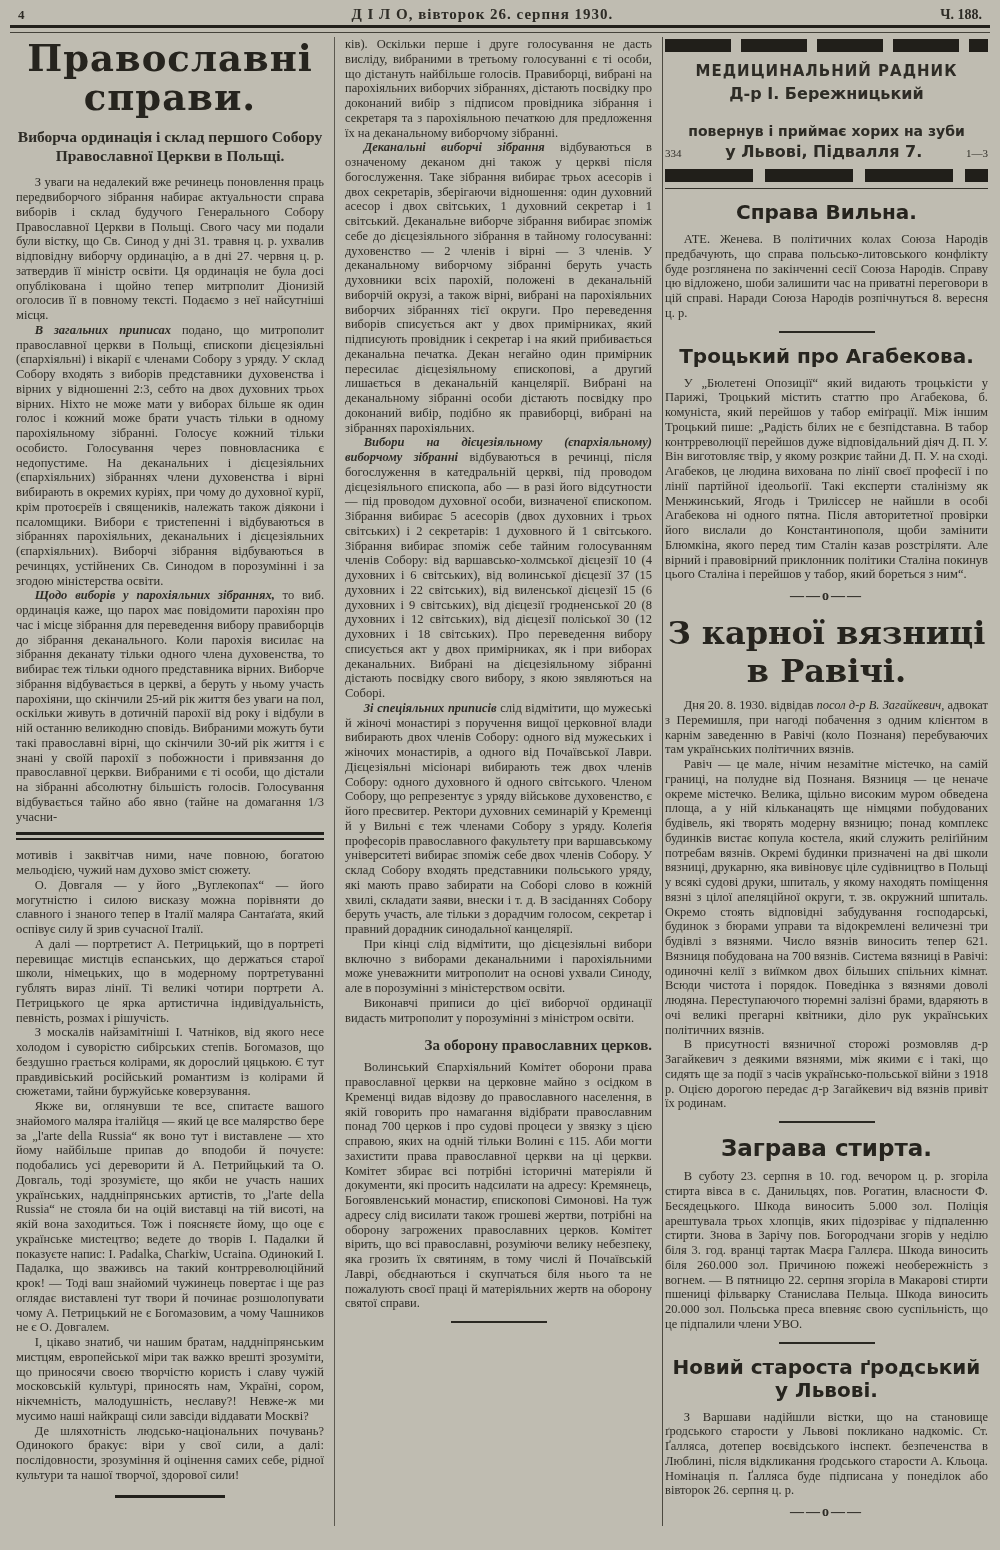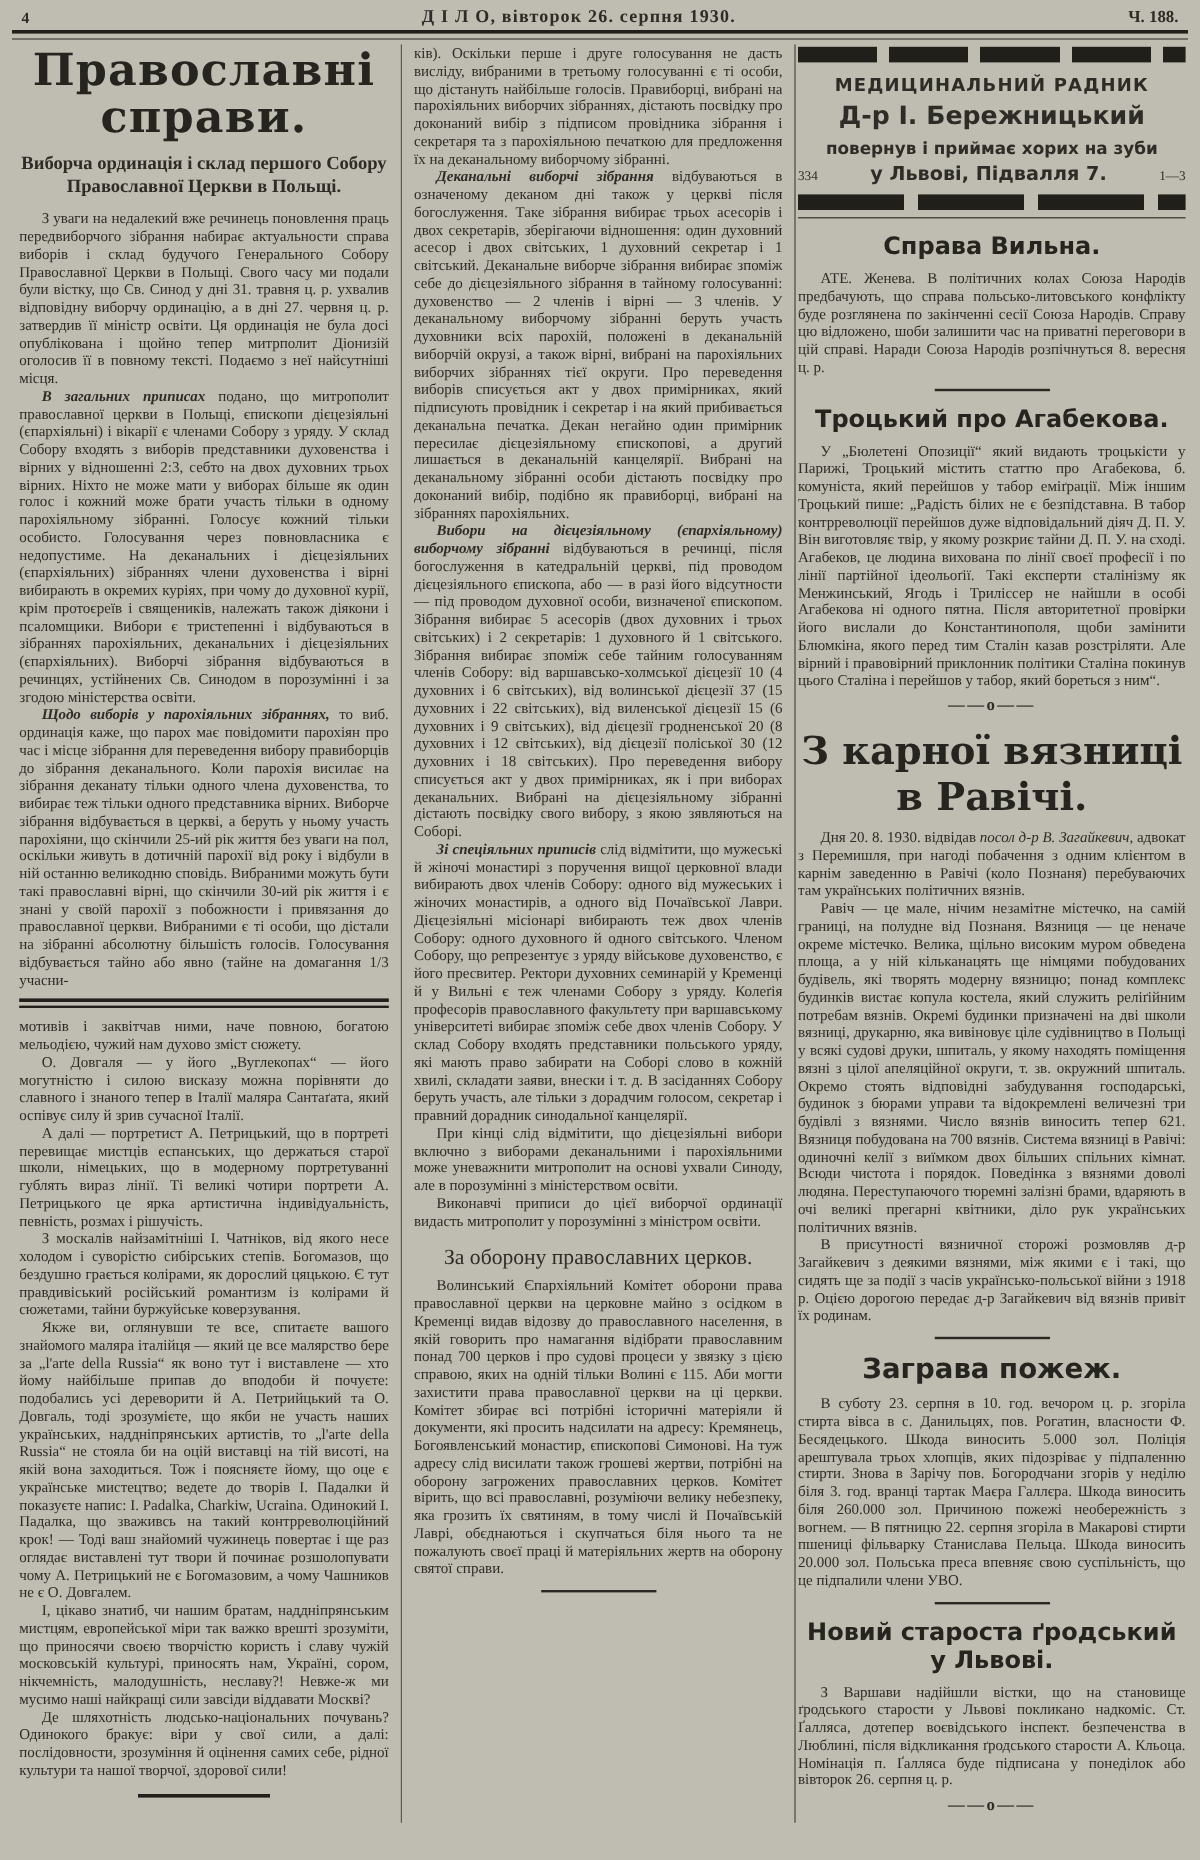--- a/index.html
+++ b/index.html
@@ -42,33 +42,33 @@
   .h-serif2{
     font-family:"DejaVu Serif","Liberation Serif",serif;
     font-size:32px;font-weight:bold;text-align:center;margin:10px 0 8px 0;color:#26241e;
   }
   .h-sans{
     font-family:"DejaVu Sans","Liberation Sans",sans-serif;
     font-size:20px;font-weight:bold;text-align:center;margin:12px 0 8px 0;color:#26241e;line-height:1.15;
   }
   .h-sans-big{font-size:23px;}
   .h-inline{
-    font-size:18px;font-weight:normal;text-align:center;margin:12px 0 6px 0;
+    font-size:15px;font-weight:bold;text-align:right;margin:12px 0 6px 0;
   }
   
   .rule-short{width:96px;border-top:2px solid #2a2822;margin:10px auto;}
   .rule-short-thick{width:110px;border-top:3px solid #22201b;margin:12px auto;}
   .rule-heavy{border-top:3px solid #22201b;border-bottom:2px solid #22201b;height:3px;margin:8px 0 8px 0;}
   .o-divider{text-align:center;font-weight:bold;font-size:14px;margin:6px 0;letter-spacing:2px;}
   
   .ad{margin-top:2px;}
   .ad-bar{height:13px;background:repeating-linear-gradient(90deg,#211f1a 0 66px,rgba(0,0,0,0) 66px 76px);}
   .ad-bar.b2{background:repeating-linear-gradient(90deg,#211f1a 0 88px,rgba(0,0,0,0) 88px 100px);}
   .ad-kicker{font-family:"DejaVu Sans","Liberation Sans",sans-serif;font-size:15px;font-weight:bold;text-align:center;margin:10px 0 4px 0;letter-spacing:1px;}
-  .ad-name{font-family:"DejaVu Sans","Liberation Sans",sans-serif;font-size:21px;font-weight:bold;text-align:center;margin:0 0 8px 0;}
+  .ad-name{font-family:"DejaVu Sans","Liberation Sans",sans-serif;font-size:16px;font-weight:bold;text-align:center;margin:0 0 20px 0;}
   .ad-line{font-family:"DejaVu Sans","Liberation Sans",sans-serif;font-size:14px;font-weight:bold;text-align:center;margin:0 0 3px 0;}
   .ad-bottom{display:flex;justify-content:space-between;align-items:baseline;margin:0 0 8px 0;}
   .ad-num{font-size:11px;}
   .ad-addr{font-family:"DejaVu Sans","Liberation Sans",sans-serif;font-size:16px;font-weight:bold;}
   .ad-underline{border-top:1px solid #33312a;margin:6px 0 2px 0;}
   
   .notice{margin-top:14px;}
   .dots-big{height:11px;background:radial-gradient(circle at 5px 5.5px,#24221d 4.4px,rgba(0,0,0,0) 5.2px);background-size:11.5px 11px;background-repeat:repeat-x;}
   .dots-small{height:4px;margin:2px 0;background:radial-gradient(circle at 2px 2px,#24221d 1.4px,rgba(0,0,0,0) 1.9px);background-size:4.6px 4px;background-repeat:repeat-x;}
   .notice-text{font-family:"DejaVu Sans","Liberation Sans",sans-serif;font-weight:bold;font-size:22.5px;line-height:1.25;margin:4px 0;color:#26241e;}
@@ -139,21 +139,21 @@
       <div class="h-sans">Троцький про Агабекова.</div>
       <p>У „Бюлетені Опозиції“ який видають троцькісти у Парижі, Троцький містить статтю про Агабекова, б. комуніста, який перейшов у табор еміґрації. Між іншим Троцький пише: „Радість білих не є безпідставна. В табор контрреволюції перейшов дуже відповідальний діяч Д. П. У. Він виготовляє твір, у якому розкриє тайни Д. П. У. на сході. Агабеков, це людина вихована по лінії своєї професії і по лінії партійної ідеольоґії. Такі експерти сталінізму як Менжинський, Ягодь і Триліссер не найшли в особі Агабекова ні одного пятна. Після авторитетної провірки його вислали до Константинополя, щоби замінити Блюмкіна, якого перед тим Сталін казав розстріляти. Але вірний і правовірний приклонник політики Сталіна покинув цього Сталіна і перейшов у табор, який бореться з ним“.</p>
       <div class="o-divider">——о——</div>
 
       <div class="h-serif2">З карної вязниці в Равічі.</div>
       <p><span>Дня 20. 8. 1930. відвідав</span> <span class="ital">посол д-р В. Загайкевич,</span> <span>адвокат з Перемишля, при нагоді побачення з одним клієнтом в карнім заведенню в Равічі (коло Познаня) перебуваючих там українських політичних вязнів.</span></p>
       <p>Равіч — це мале, нічим незамітне містечко, на самій границі, на полудне від Познаня. Вязниця — це неначе окреме містечко. Велика, щільно високим муром обведена площа, а у ній кільканацять ще німцями побудованих будівель, які творять модерну вязницю; понад комплекс будинків вистає копула костела, який служить реліґійним потребам вязнів. Окремі будинки призначені на дві школи вязниці, друкарню, яка вивіновує ціле судівництво в Польщі у всякі судові друки, шпиталь, у якому находять поміщення вязні з цілої апеляційної округи, т. зв. окружний шпиталь. Окремо стоять відповідні забудування господарські, будинок з бюрами управи та відокремлені величезні три будівлі з вязнями. Число вязнів виносить тепер 621. Вязниця побудована на 700 вязнів. Система вязниці в Равічі: одиночні келії з виїмком двох більших спільних кімнат. Всюди чистота і порядок. Поведінка з вязнями доволі людяна. Переступаючого тюремні залізні брами, вдаряють в очі великі прегарні квітники, діло рук українських політичних вязнів.</p>
       <p>В присутності вязничної сторожі розмовляв д-р Загайкевич з деякими вязнями, між якими є і такі, що сидять ще за події з часів українсько-польської війни з 1918 р. Оцією дорогою передає д-р Загайкевич від вязнів привіт їх родинам.</p>
       <div class="rule-short"></div>
 
-      <div class="h-sans h-sans-big">Заграва пожеж.</div>
+      <div class="h-sans h-sans-big">Заграва стирта.</div>
       <p>В суботу 23. серпня в 10. год. вечором ц. р. згоріла стирта вівса в с. Данильцях, пов. Рогатин, власности Ф. Бесядецького. Шкода виносить 5.000 зол. Поліція арештувала трьох хлопців, яких підозріває у підпаленню стирти. Знова в Зарічу пов. Богородчани згорів у неділю біля 3. год. вранці тартак Маєра Галлєра. Шкода виносить біля 260.000 зол. Причиною пожежі необережність з вогнем. — В пятницю 22. серпня згоріла в Макарові стирти пшениці фільварку Станислава Пельца. Шкода виносить 20.000 зол. Польська преса впевняє свою суспільність, що це підпалили члени УВО.</p>
       <div class="rule-short"></div>
 
       <div class="h-sans">Новий староста ґродський у Львові.</div>
       <p>З Варшави надійшли вістки, що на становище ґродського старости у Львові покликано надкоміс. Ст. Ґалляса, дотепер воєвідського інспект. безпеченства в Люблині, після відкликання ґродського старости А. Кльоца. Номінація п. Ґалляса буде підписана у понеділок або вівторок 26. серпня ц. р.</p>
       <div class="o-divider">——о——</div>
     </div>
 
   </div>
 </div>

